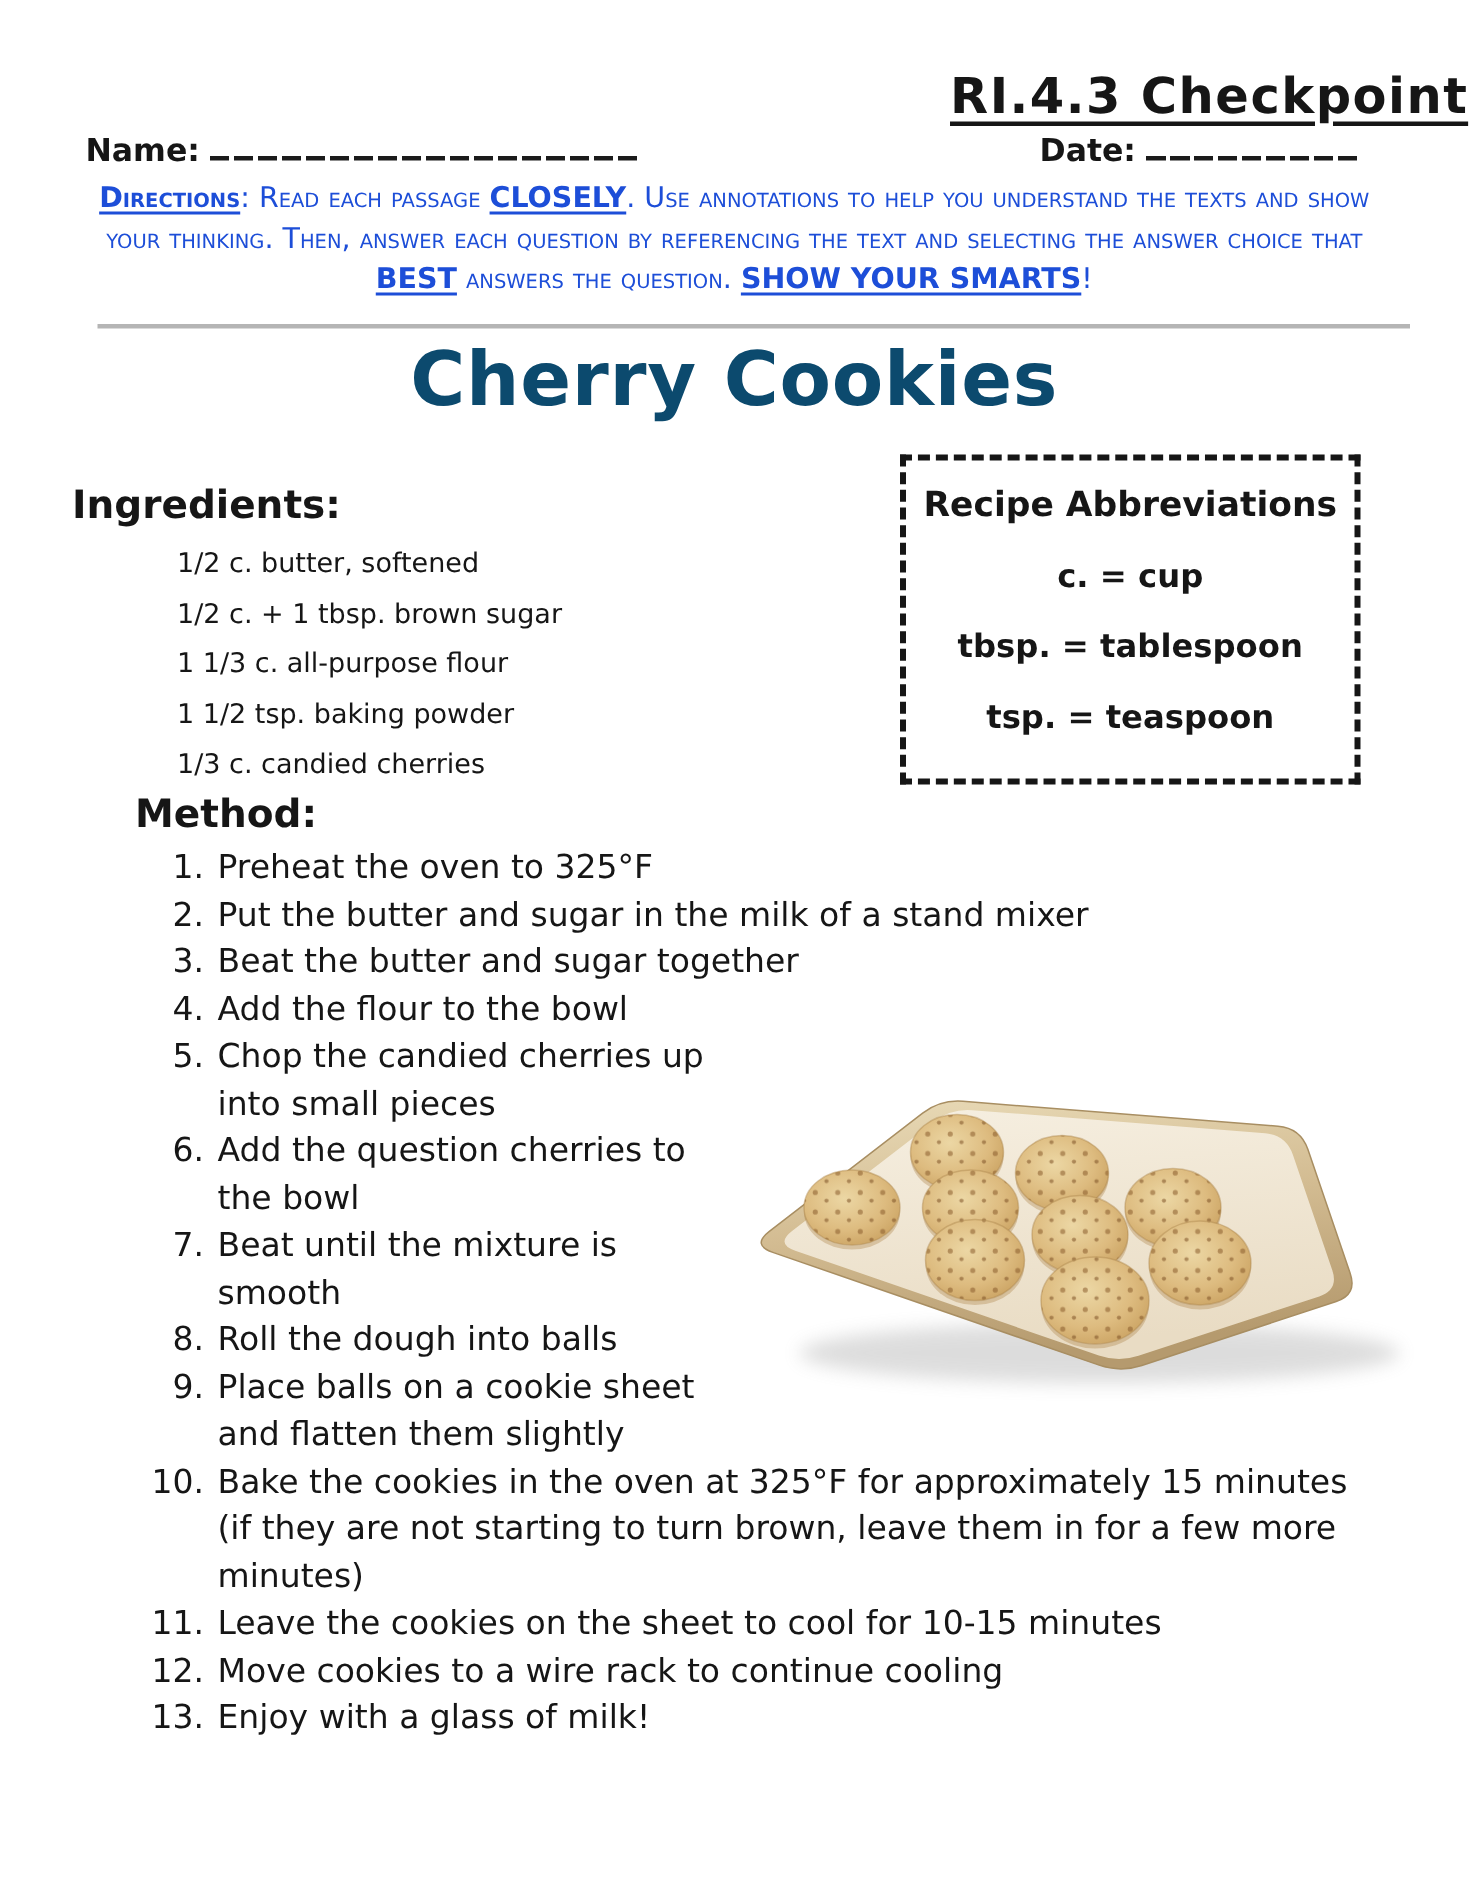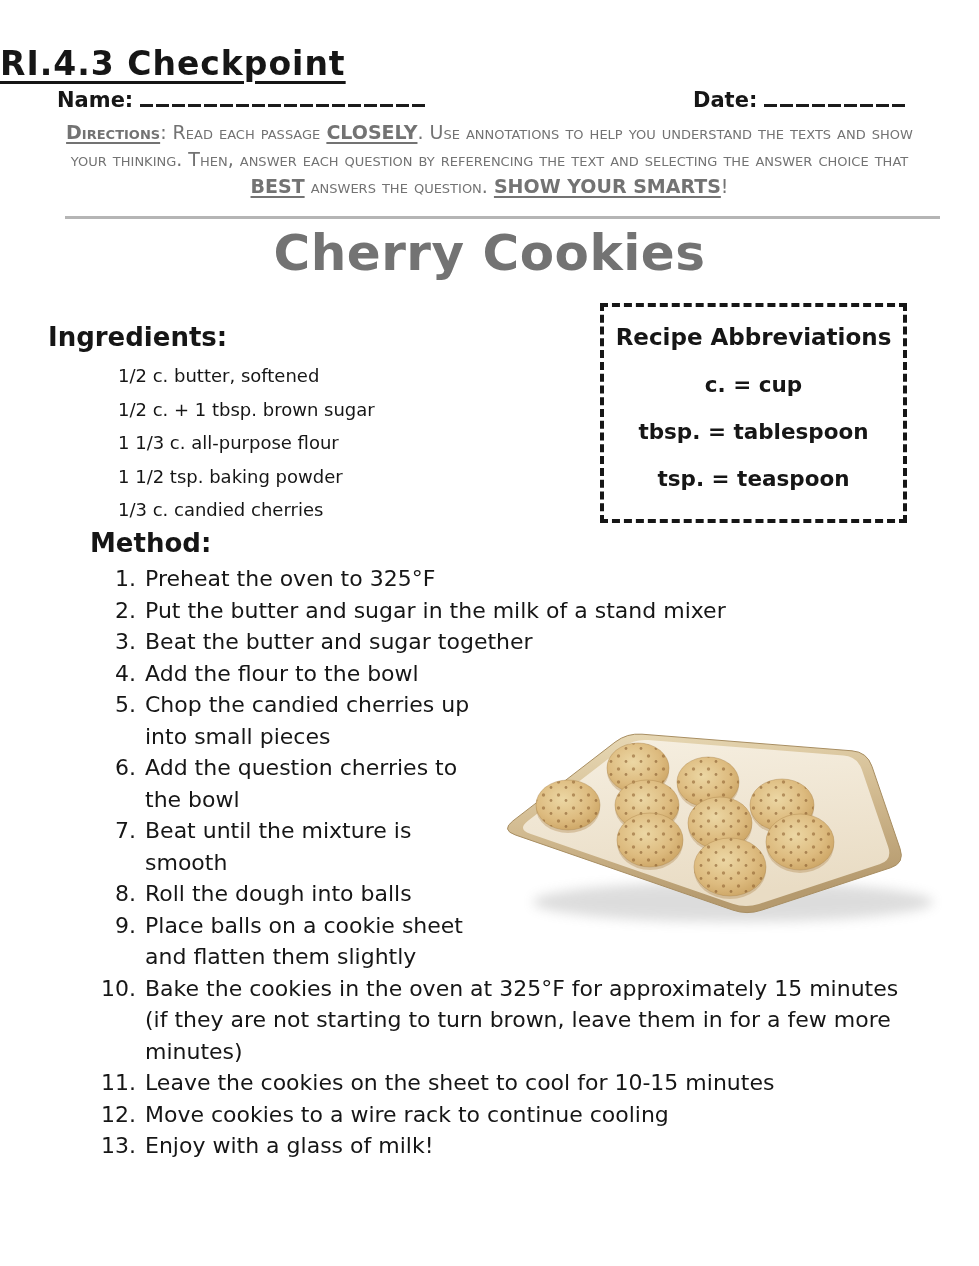--- a/index.html
+++ b/index.html
@@ -2,43 +2,43 @@
 <html><head>
 <meta charset="utf-8">
 <style>
   html,body{margin:0;padding:0;background:#ffffff;}
   .page{
     position:relative;width:979px;height:1266px;background:#ffffff;
     font-family:"DejaVu Sans",sans-serif;color:#161616;overflow:hidden;
   }
   
   .title{
-    position:absolute;top:44px;left:0;width:100%;text-align:left;
+    position:absolute;top:44px;left:0;width:100%;text-align:right;
     font-size:33px;font-weight:700;letter-spacing:1px;
   }
   .title .u{text-decoration:underline;text-decoration-thickness:2.5px;text-underline-offset:6px;}
   .name-group{position:absolute;left:57px;top:88px;font-size:21px;font-weight:700;}
   .date-group{position:absolute;left:693px;top:88px;font-size:21px;font-weight:700;}
   .write-line{
     display:inline-block;height:17px;vertical-align:baseline;margin-left:7px;
     background:repeating-linear-gradient(90deg,#1b1b1b 0 13px,transparent 13px 16px);
     background-position:0 100%;background-size:100% 3.5px;background-repeat:no-repeat;
   }
   .name-line{width:288px;}
   .date-line{width:142px;}
   .directions{
     position:absolute;top:119px;left:48px;width:883px;text-align:center;
-    font-variant:small-caps;font-size:19px;line-height:27px;font-weight:400;color:#737373;
+    font-variant:small-caps;font-size:19px;line-height:27px;font-weight:400;color:#1d4ed8;
   }
   .bu{font-weight:700;text-decoration:underline;text-decoration-thickness:2.2px;text-underline-offset:3px;}
   .divider{position:absolute;top:216px;left:65px;width:875px;height:3px;background:#b5b5b5;}
   
   .recipe-title{
     position:absolute;top:224px;left:0;width:100%;text-align:center;
-    font-size:50px;font-weight:700;letter-spacing:0.5px;color:#737373;
+    font-size:50px;font-weight:700;letter-spacing:0.5px;color:#0c4a6e;
   }
   .sec-heading{font-size:26px;font-weight:700;margin:0;}
   .ingredients{position:absolute;left:48px;top:322px;}
   .ingredients .sec-heading{margin-bottom:7px;}
   .ing-item{margin-left:70px;font-size:18px;line-height:33.5px;white-space:nowrap;}
   .abbrev{
     position:absolute;left:600px;top:303px;width:299px;height:212px;
     border:4px dashed #161616;text-align:center;box-sizing:content-box;
   }
   .abbrev-heading{font-size:23px;font-weight:700;margin-top:17px;}

